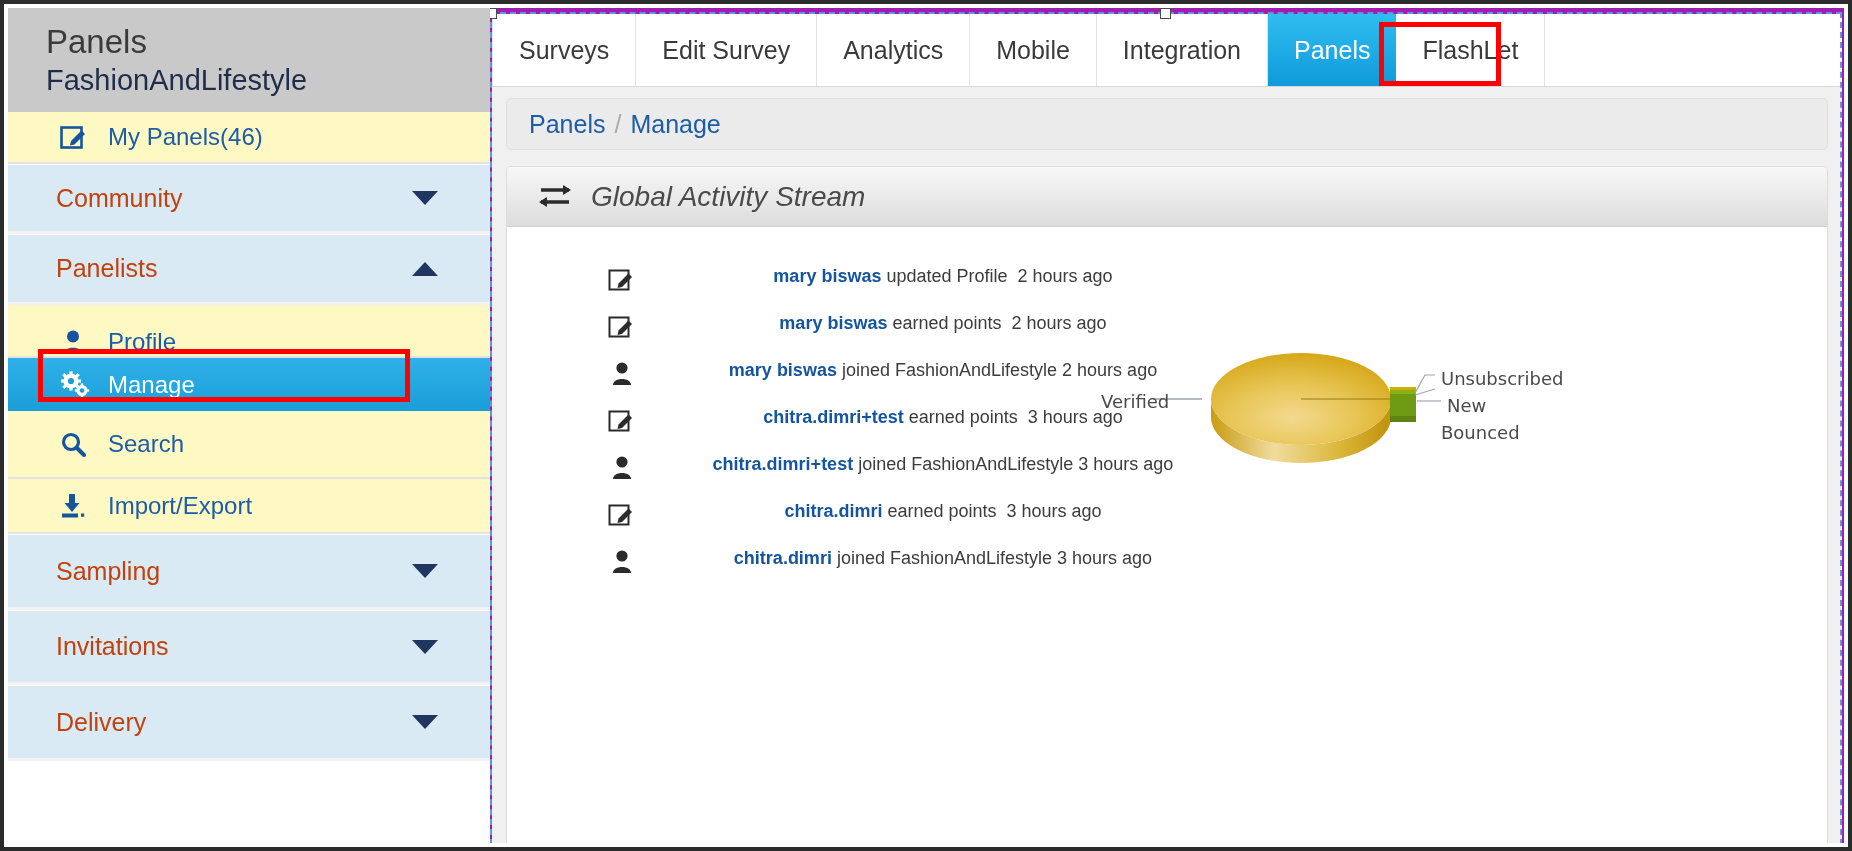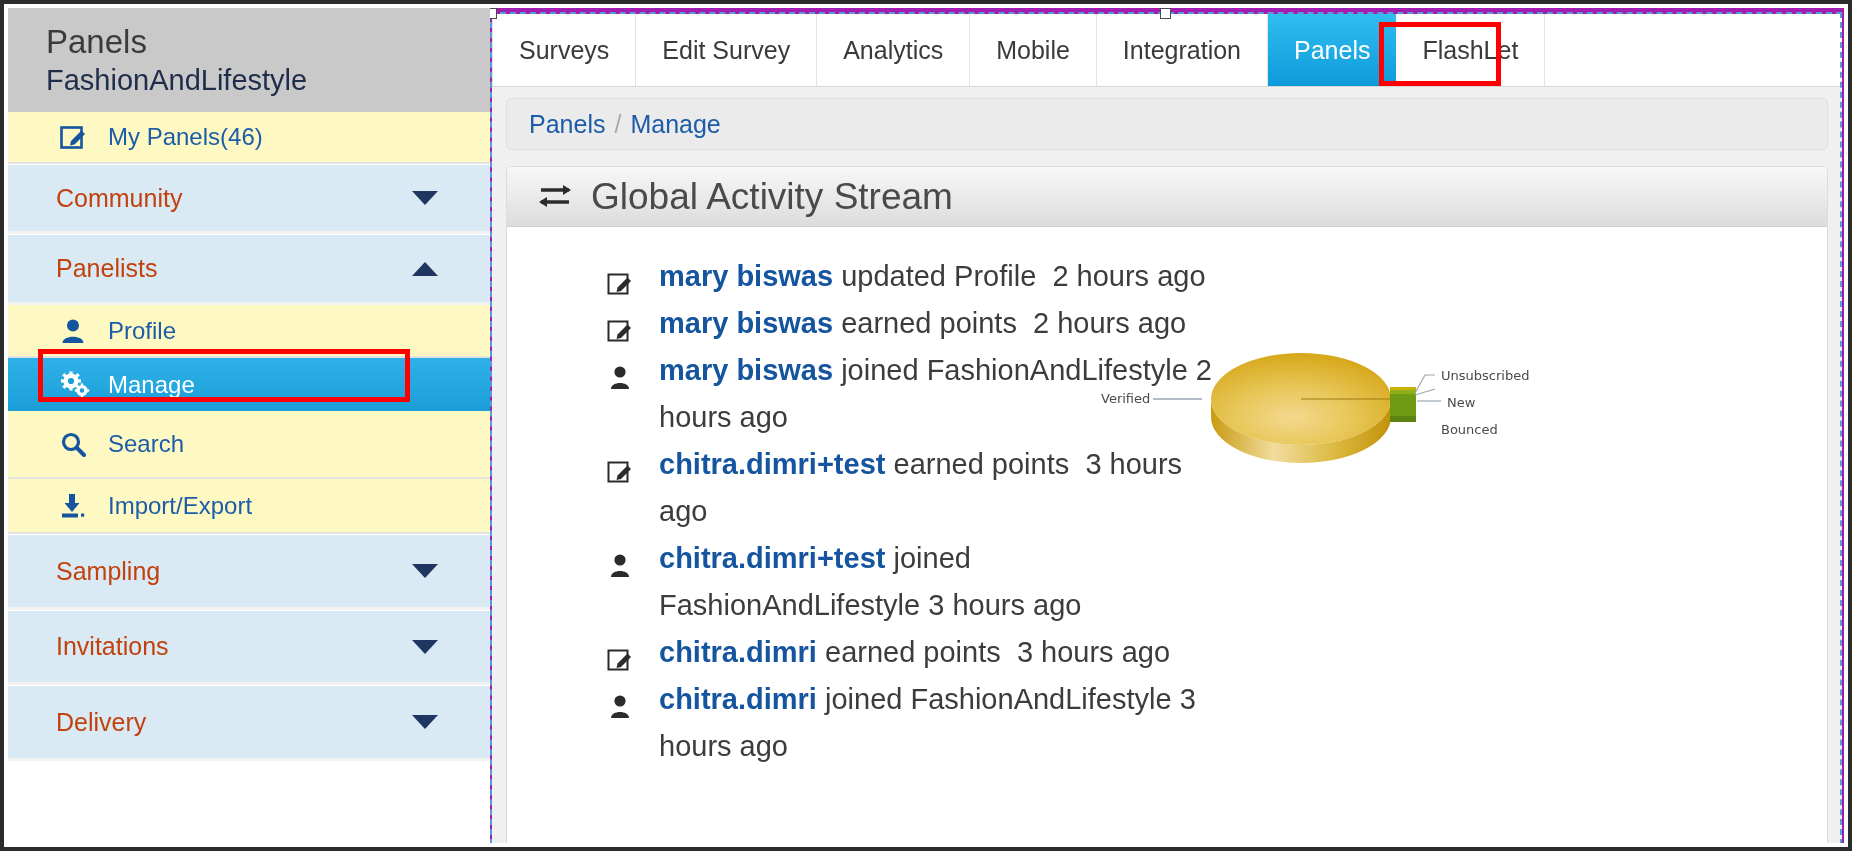--- a/index.html
+++ b/index.html
@@ -99,21 +99,21 @@
     align-items: center;
     justify-content: flex-start;
     margin-right: 14px;
     flex: 0 0 34px;
   }
   .nav-icon svg { display: block; }
 
   #row-my-panels { height: 52px; }
   #row-community { height: 70px; }
   #row-panelists { height: 71px; }
-  #row-profile   { height: 53px; }
+  #row-profile   { height: 53px; align-items: flex-end; }
   #row-manage    { height: 53px; }
   #row-search    { height: 68px; }
   #row-import    { height: 55px; }
   #row-sampling  { height: 76px; }
   #row-invitations { height: 75px; }
   #row-delivery  { height: 76px; }
 
   
   #row-manage {
     background: linear-gradient(to bottom, #2fb0e8 0%, #1b9ed8 100%);
@@ -254,44 +254,46 @@
     align-items: center;
     padding-left: 28px;
     box-sizing: border-box;
   }
   #panel-heading-icon {
     margin-right: 16px;
     display: flex;
     align-items: center;
   }
   #panel-heading-text {
-    font-size: 37px;
+    font-size: 28px;
     color: #4a4a4a;
+    font-style: italic;
   }
 
   #panel-body {
     position: relative;
     height: 629px;
     background: #ffffff;
     overflow: hidden;
   }
 
   #activity-list {
     position: absolute;
     left: 100px;
     top: 26px;
     width: 620px;
   }
   .activity-item {
     display: block;
-    font-size: 29px;
+    font-size: 18px;
     line-height: 47px;
     color: #3c3c3c;
     position: relative;
     padding-left: 52px;
+    text-align: center;
   }
   .activity-icon {
     position: absolute;
     left: 0;
     top: 11px;
     width: 30px;
     height: 28px;
   }
   .activity-user {
     color: #15549e;
@@ -302,21 +304,21 @@
   
   #pie-wrap {
     position: absolute;
     left: 646px;
     top: 100px;
     width: 580px;
     height: 150px;
   }
   .pie-label {
     position: absolute;
-    font-size: 13px;
+    font-size: 18px;
     color: #4a4a4a;
     font-family: "DejaVu Sans", sans-serif;
     white-space: nowrap;
   }
 </style>
 </head>
 <body>
 
 <div id="screenshot">
 

